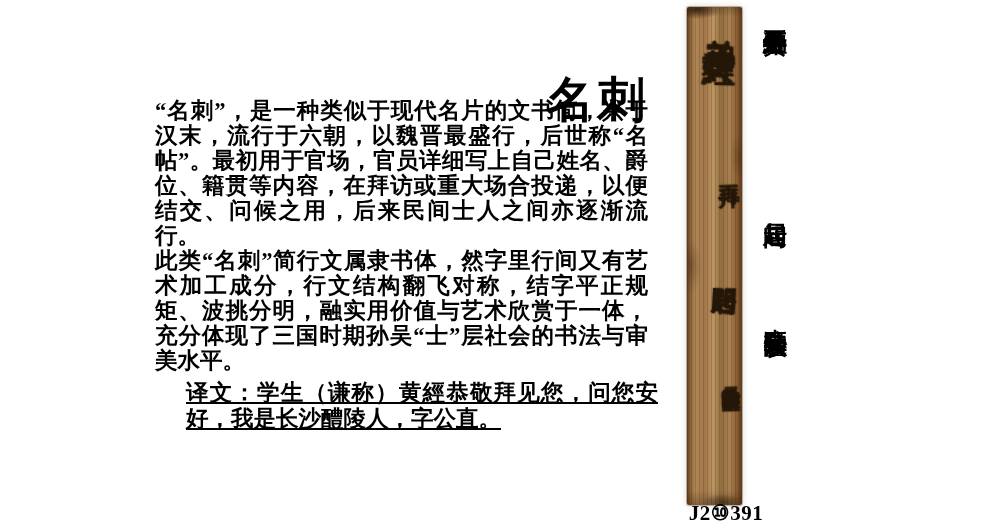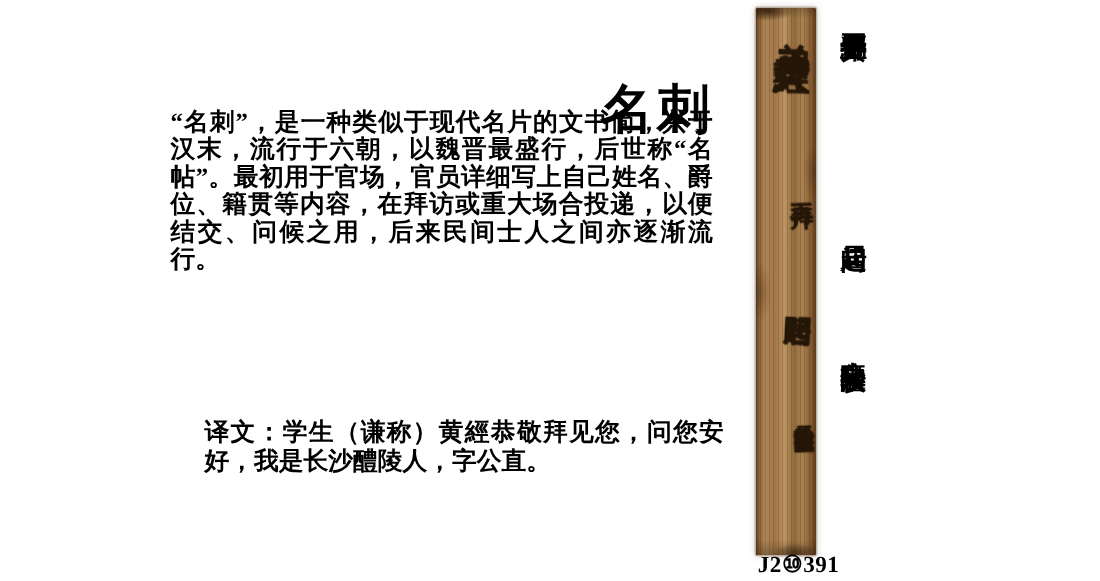--- a/index.html
+++ b/index.html
@@ -23,20 +23,21 @@
     font-size:22.5px;font-weight:bold;
     line-height:25px;
     text-align:justify;
   }
   .body-text p{margin:0;padding:0;}
   .translation{
     position:absolute;left:186px;top:380px;width:472px;
     font-size:22.5px;font-weight:bold;
     line-height:26px;
     text-align:justify;
+    text-decoration:underline;
   }
   
   .slip-photo{
     position:absolute;left:687px;top:7px;width:55px;height:498px;
     border-radius:2px;
     background:
       radial-gradient(ellipse 34px 14px at 18% 0.5%, rgba(38,20,6,.8), rgba(0,0,0,0) 70%),
       radial-gradient(ellipse 30px 12px at 65% 99.5%, rgba(38,20,6,.55), rgba(0,0,0,0) 70%),
       radial-gradient(ellipse 16px 40px at 6% 52%, rgba(58,34,12,.35), rgba(0,0,0,0) 70%),
       radial-gradient(ellipse 14px 34px at 96% 30%, rgba(58,34,12,.30), rgba(0,0,0,0) 70%),
@@ -75,20 +76,21 @@
 </style>
 </head>
 <body>
 
 <div>
 
   <h1 class="page-title">名刺</h1>
 
   <div class="body-text">
     <p>“名刺”，是一种类似于现代名片的文书简，兴于汉末，流行于六朝，以魏晋最盛行，后世称“名帖”。最初用于官场，官员详细写上自己姓名、爵位、籍贯等内容，在拜访或重大场合投递，以便结交、问候之用，后来民间士人之间亦逐渐流行。</p>
+    <p>此类“名刺”简行文属隶书体，然字里行间又有艺术加工成分，行文结构翻飞对称，结字平正规矩、波挑分明，融实用价值与艺术欣赏于一体，充分体现了三国时期孙吴“士”层社会的书法与审美水平。</p>
   </div>
 
   <div class="translation">译文：学生（谦称）黄經恭敬拜见您，问您安好，我是长沙醴陵人，字公直。</div>
 
   <div class="slip-photo">
     <div class="slip-ink slip-g1">弟子黃經</div>
     <div class="slip-ink slip-g2">再拜</div>
     <div class="slip-ink slip-g3">問起居</div>
     <div class="slip-ink slip-g4">長沙醴陵字公直</div>
   </div>

